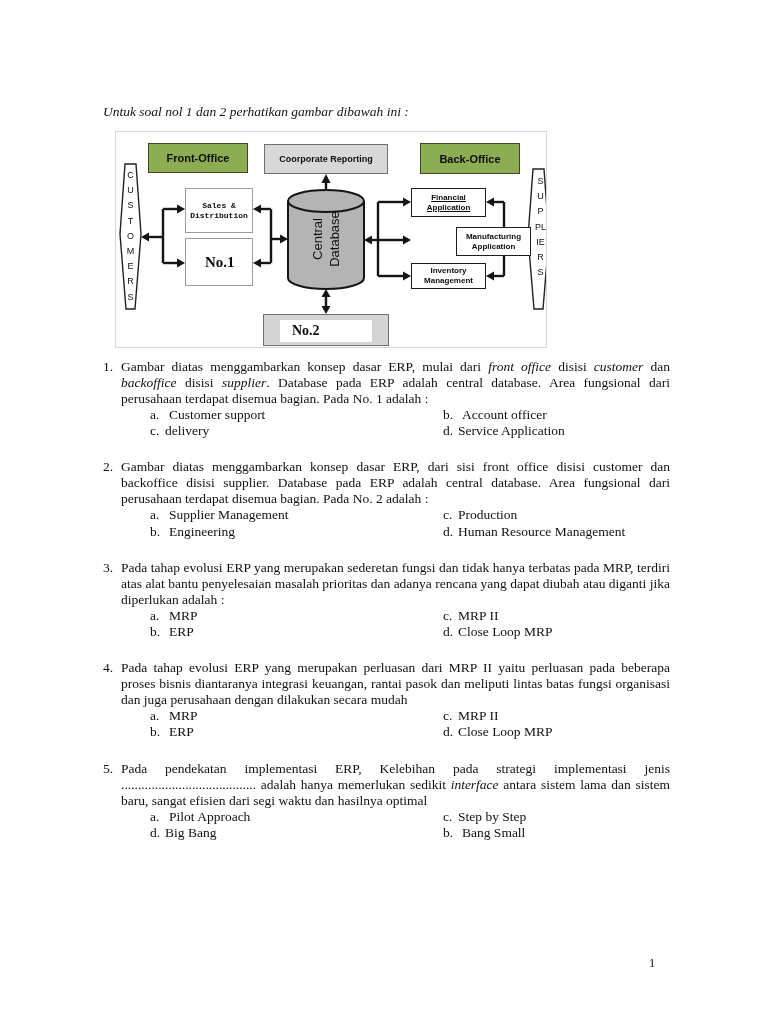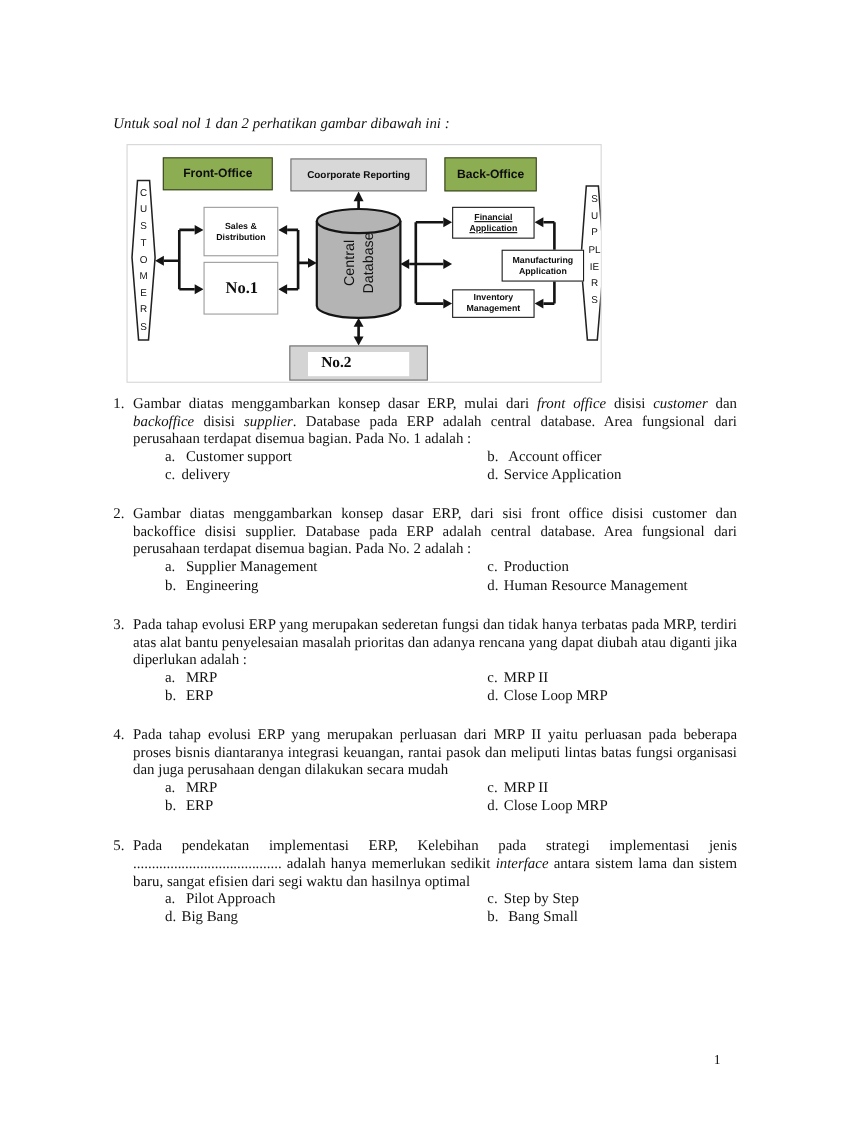--- a/index.html
+++ b/index.html
@@ -17,21 +17,21 @@
   .figure{
     position:absolute;left:115px;top:131px;width:430px;height:215px;
     border:1px solid #d6d6d6;background:#fff;
     font-family:"Liberation Sans","DejaVu Sans",sans-serif;
   }
   .figure svg{position:absolute;left:0;top:0;}
   .fbox{position:absolute;display:flex;align-items:center;justify-content:center;
     text-align:center;box-sizing:border-box;color:#0d0d0d;}
   .office{background:#8dad52;border:1px solid #3c4527;font-weight:bold;font-size:11px;}
   .reporting{background:#d8d8d8;border:1px solid #6f6f6f;font-weight:bold;font-size:9px;}
-  .wbox{background:#ffffff;border:1px solid #9c9c9c;font-weight:bold;font-size:8px;line-height:10px;padding:12px 4px;}
+  .wbox{background:#ffffff;border:1px solid #9c9c9c;font-weight:bold;font-size:8px;line-height:10px;padding:12px 4px;font-family:Liberation Mono, monospace;}
   .rbox{background:#ffffff;border:1.4px solid #1c1c1c;font-weight:bold;font-size:8px;line-height:10px;padding:0 3px;}
   .noBox{background:#ffffff;border:1px solid #9c9c9c;
     font-family:"Liberation Serif","DejaVu Serif",serif;font-weight:bold;font-size:15px;
     justify-content:flex-start;padding-left:19px;}
   .no2outer{background:#d4d4d4;border:1px solid #6f6f6f;}
   .no2inner{position:absolute;left:16px;top:5px;width:92px;height:22px;background:#ffffff;
     display:flex;align-items:center;justify-content:flex-start;padding-left:12px;box-sizing:border-box;
     font-family:"Liberation Serif","DejaVu Serif",serif;font-weight:bold;font-size:14px;}
   .rail{
     position:absolute;width:11px;text-align:center;word-break:break-all;
@@ -113,21 +113,21 @@
       <polygon points="417,37 428,37 433,105 427,177 418,177 412,105" fill="#ffffff" stroke="#222" stroke-width="1.4"></polygon>
 
       <g>
         <path d="M172,69 L172,146 A38,11 0 0 0 248,146 L248,69" fill="#b4b4b4" stroke="#141414" stroke-width="2"></path>
         <ellipse cx="210" cy="69" rx="38" ry="11" fill="#b4b4b4" stroke="#141414" stroke-width="2"></ellipse>
       </g>
     </svg>
 
     <div class="fbox office" style="left:32px;top:11px;width:100px;height:30px;text-align:right;">Front-Office</div>
     <div class="fbox reporting" style="left:148px;top:12px;width:124px;height:30px;">Coorporate Reporting</div>
-    <div class="fbox office" style="left:288px;top:11px;width:84px;height:31px;">Back-Office</div>
+    <div class="fbox office" style="left:304px;top:11px;width:100px;height:31px;">Back-Office</div>
 
     <div class="rail" style="left:9px;top:36px;">CUSTOMERS</div>
     <div class="rail" style="left:419px;top:42px;">SUPPLIERS</div>
 
     <div class="fbox wbox" style="left:69px;top:56px;width:68px;height:45px;">Sales &amp; Distribution</div>
     <div class="fbox noBox" style="left:69px;top:106px;width:68px;height:48px;">No.1</div>
 
     <div class="dbtext">Central Database</div>
 
     <div class="fbox rbox" style="left:295px;top:56px;width:75px;height:29px;text-decoration:underline;">Financial Application</div>

